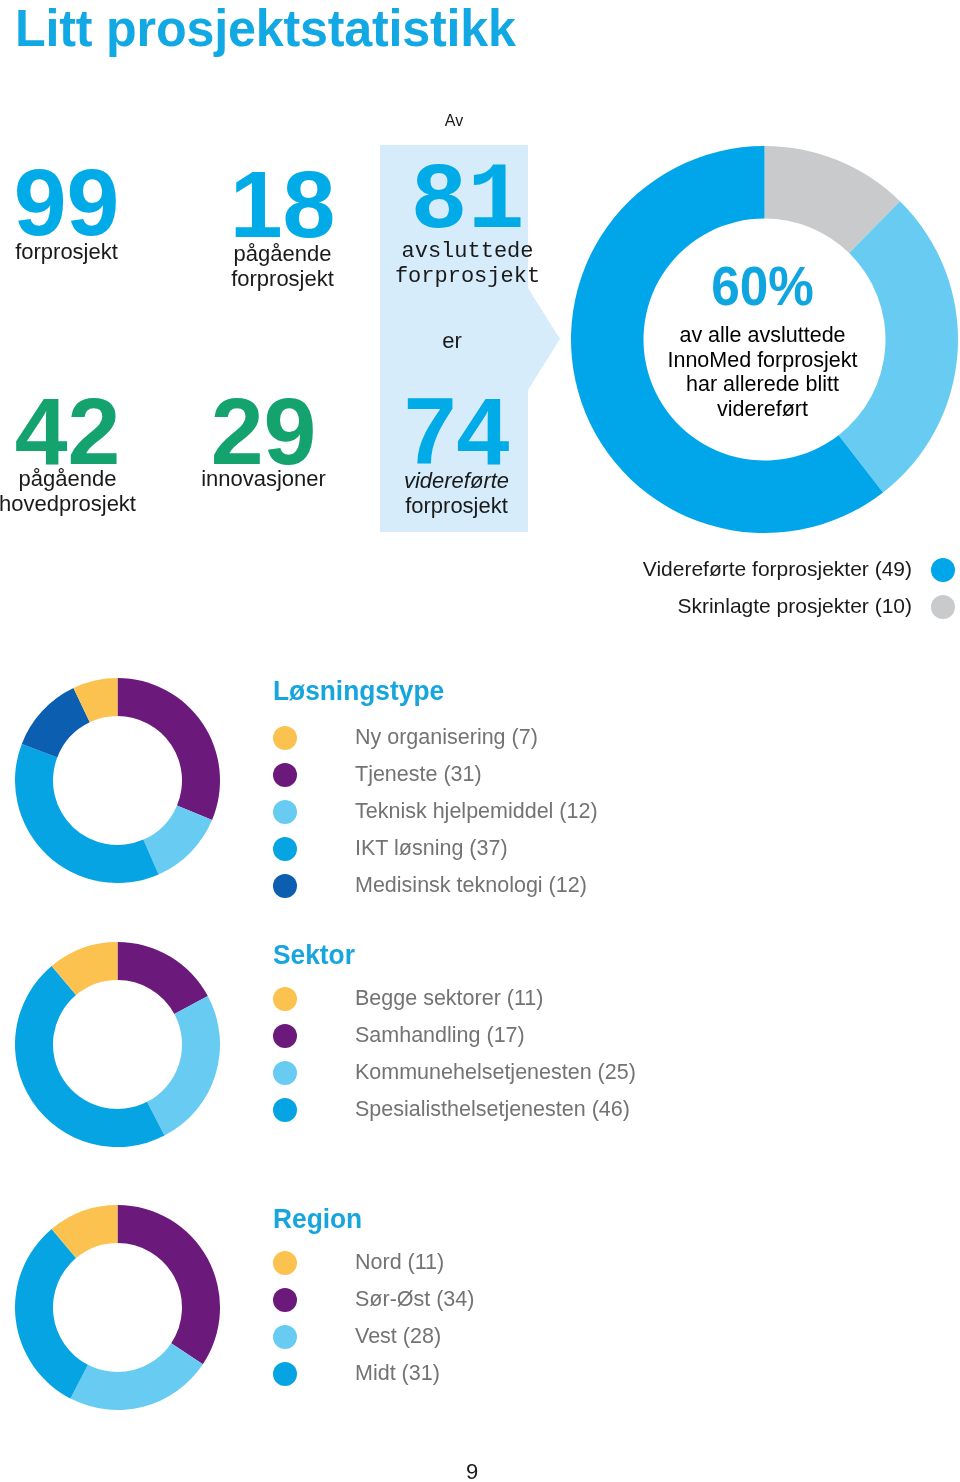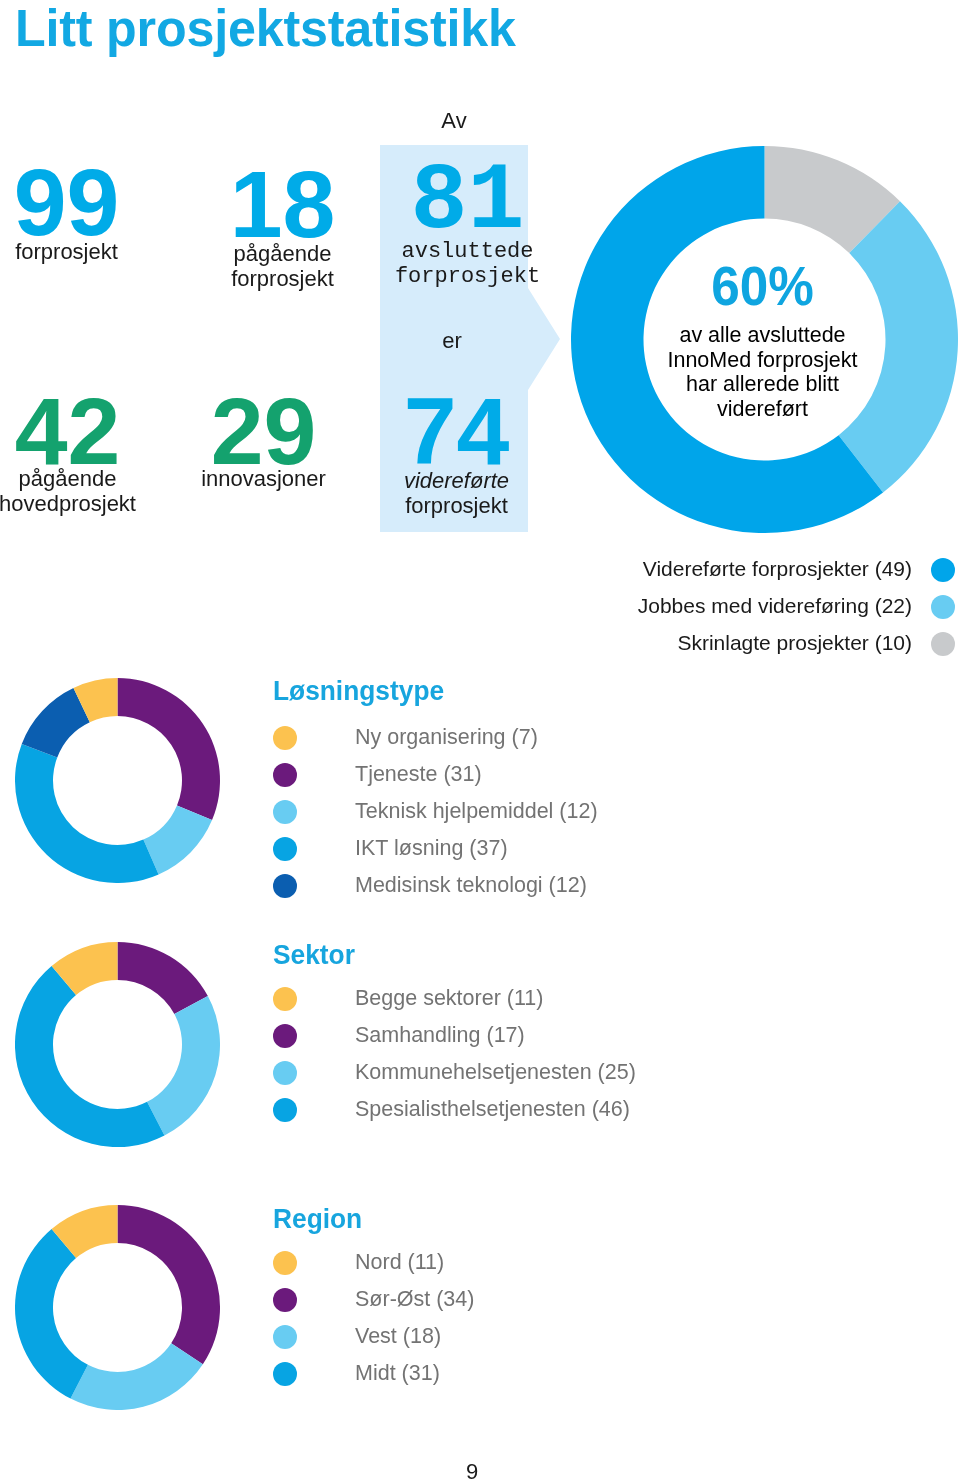--- a/index.html
+++ b/index.html
@@ -66,21 +66,21 @@
   <div class="stat-num green">42</div>
   <div class="stat-lbl" style="margin-top:-13px;">pågående</div>
   <div class="stat-lbl">hovedprosjekt</div>
 </div>
 
 <div class="abs" style="left:164px;top:384px;text-align:center;width:199px;">
   <div class="stat-num green">29</div>
   <div class="stat-lbl" style="margin-top:-13px;">innovasjoner</div>
 </div>
 
-<div class="abs" style="left:380px;top:108px;width:148px;text-align:center;font-size:22px;line-height:26px;color:#1A1A1A;">Av</div>
+<div class="abs" style="left:380px;top:108px;width:148px;text-align:center;font-size:16px;line-height:26px;color:#1A1A1A;">Av</div>
 
 <div class="abs" style="left:368px;top:155px;width:199px;text-align:center;font-family:Liberation Mono, monospace;">
   <div class="stat-num blue">81</div>
   <div class="stat-lbl" style="margin-top:-11px;">avsluttede</div>
   <div class="stat-lbl">forprosjekt</div>
 </div>
 
 <div class="abs" style="left:380px;top:328px;width:144px;text-align:center;font-size:22px;line-height:26px;color:#1A1A1A;">er</div>
 
 <div class="abs" style="left:357px;top:384px;width:199px;text-align:center;">
@@ -102,24 +102,20 @@
   <div class="donut-sub">har allerede blitt</div>
   <div class="donut-sub">videreført</div>
 </div>
 
 <div class="abs" id="big-legend" style="left:600px;top:551px;width:312px;">
     <div class="big-leg-row">
       <span class="big-leg-txt">Videreførte forprosjekter (49)</span>
       <span class="big-leg-dot" style="background: rgb(0, 165, 234);"></span>
     </div>
     <div class="big-leg-row">
-      <span class="big-leg-txt">Jobbes med videreføring (22)</span>
-      <span class="big-leg-dot" style="background: rgb(104, 204, 242);"></span>
-    </div>
-    <div class="big-leg-row">
       <span class="big-leg-txt">Skrinlagte prosjekter (10)</span>
       <span class="big-leg-dot" style="background: rgb(200, 202, 204);"></span>
     </div>
   </div>
 
 <svg class="abs" id="donut-1" style="left:15px;top:678px;" width="205" height="205" viewBox="0 0 205 205">
     <path d="M102.50,0.00 A102.5,102.5 0 0 1 197.04,142.10 L161.99,127.42 A64.5,64.5 0 0 0 102.50,38.00 Z" fill="#6B1A7C"></path>
     <path d="M197.04,142.10 A102.5,102.5 0 0 1 143.60,196.40 L128.36,161.59 A64.5,64.5 0 0 0 161.99,127.42 Z" fill="#68CCF2"></path>
     <path d="M143.60,196.40 A102.5,102.5 0 0 1 6.75,65.92 L42.25,79.48 A64.5,64.5 0 0 0 128.36,161.59 Z" fill="#07A4E3"></path>
     <path d="M6.75,65.92 A102.5,102.5 0 0 1 58.45,9.95 L74.78,44.26 A64.5,64.5 0 0 0 42.25,79.48 Z" fill="#0B5EB0"></path>
@@ -186,21 +182,21 @@
     <div class="sec-row">
       <span class="sec-dot" style="background: rgb(252, 194, 79);"></span>
       <span class="sec-txt">Nord (11)</span>
     </div>
     <div class="sec-row">
       <span class="sec-dot" style="background: rgb(107, 26, 124);"></span>
       <span class="sec-txt">Sør-Øst (34)</span>
     </div>
     <div class="sec-row">
       <span class="sec-dot" style="background: rgb(104, 204, 242);"></span>
-      <span class="sec-txt">Vest (18)</span>
+      <span class="sec-txt">Vest (28)</span>
     </div>
     <div class="sec-row">
       <span class="sec-dot" style="background: rgb(7, 164, 227);"></span>
       <span class="sec-txt">Midt (31)</span>
     </div>
   </div>
 
 <div class="abs" id="page-number" style="left:466px;top:1459px;font-size:22px;line-height:26px;">9</div>
 
 </body></html>

